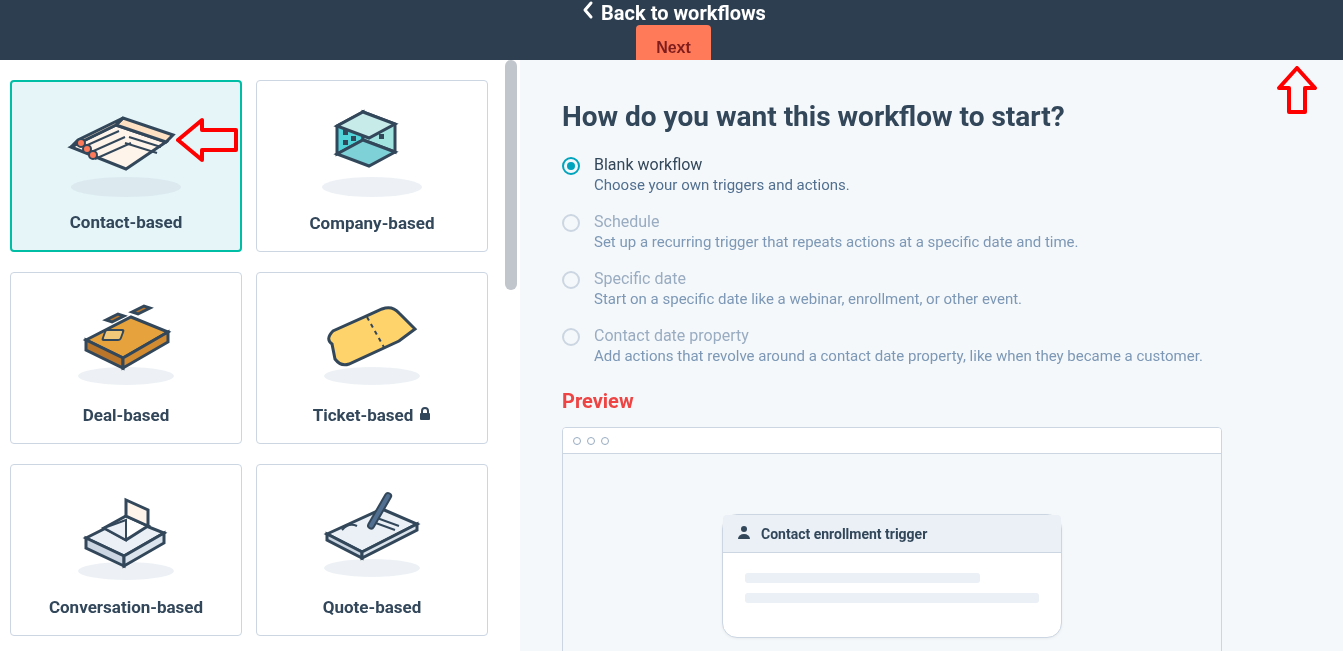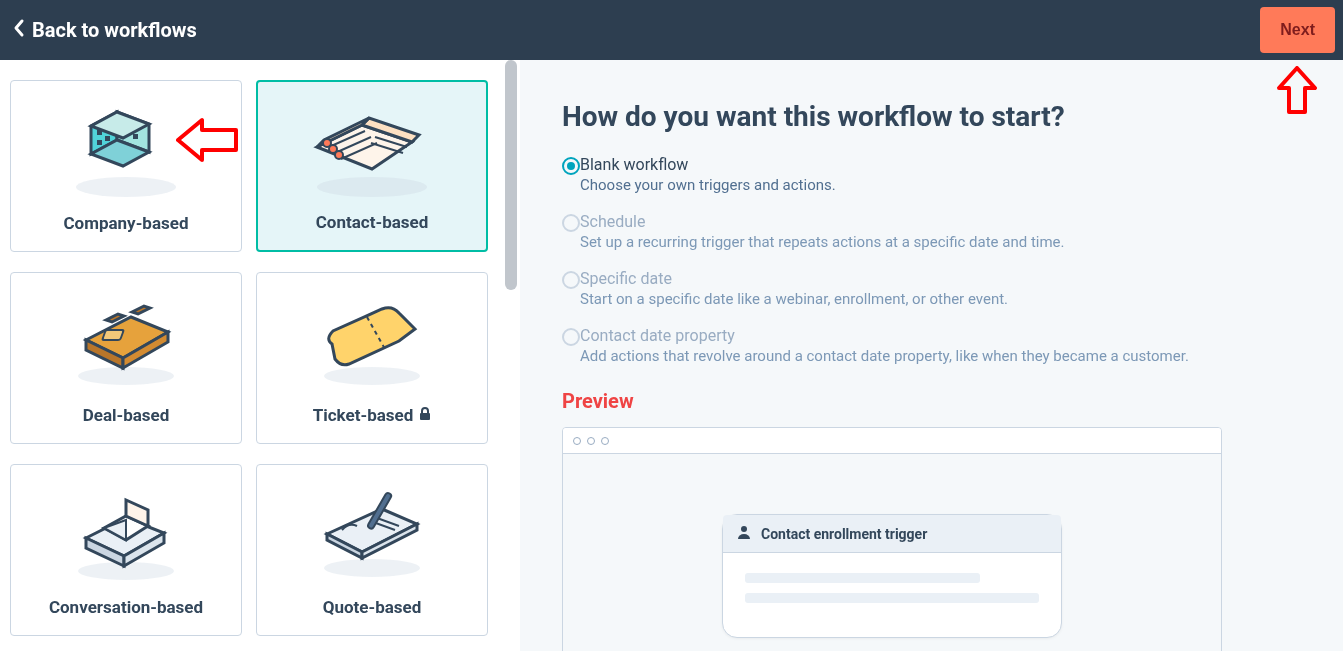--- a/index.html
+++ b/index.html
@@ -1,37 +1,37 @@
 <!DOCTYPE html>
 <html><head>
 <meta charset="utf-8">
 <style>
   * { box-sizing: border-box; margin: 0; padding: 0; }
   body { font-family: -apple-system, BlinkMacSystemFont, "Segoe UI", Roboto, Helvetica, Arial, sans-serif; background:#fff; color:#33475b; width:1343px; height:651px; overflow:hidden; }
-  .header { background:#2d3e50; height:60px; display:flex; align-items:center; justify-content:space-between; padding:0 8px 0 12px; }
+  .header { background:#2d3e50; height:60px; display:flex; align-items:center; justify-content:space-between; padding:0 8px 0 12px;flex-direction:column; }
   .back { display:flex; align-items:center; color:#fff; font-weight:700; font-size:20px; cursor:pointer; gap:6px; }
   .back .chev { display:inline-block; }
   .next-btn { background:#ff7a59; color:#7f1d1d; border:none; border-radius:4px; padding:14px 20px; font-weight:600; font-size:16px; cursor:pointer; }
   .content { display:flex; height:calc(651px - 60px); }
   .left-wrap { position:relative; width:520px; }
   .left { width:500px; height:100%; overflow-y:auto; padding:20px 10px 20px 10px; background:#fff; }
   .left-scroll { position:absolute; right:0; top:0; width:18px; height:100%; background:#fff; }
   .left-scroll .thumb { position:absolute; left:3px; width:12px; top:0; height:230px; background:#c1c6cc; border-radius:6px; }
   .cards { display:grid; grid-template-columns: repeat(2, 232px); gap:20px 14px; }
   .card { border:1px solid #cbd6e2; border-radius:4px; height:172px; display:flex; flex-direction:column; align-items:center; justify-content:flex-end; padding-bottom:18px; cursor:pointer; position:relative; background:#fff; }
   .card .icon-zone { flex:1; display:flex; align-items:center; justify-content:center; width:100%; }
   .card .label { font-weight:700; font-size:17px; color:#33475b; display:flex; align-items:center; gap:6px; }
   .card.selected { border:2px solid #00bda5; background:#e5f5f8; }
   .card .lock { font-size:14px; }
   .shadow-ellipse { fill:#cbd6e2; opacity:.35; }
 
   .right { flex:1; padding:40px 30px 0 42px; background:#f5f8fa; height:100%; overflow:hidden; position:relative; }
   .right h2 { font-size:28px; font-weight:700; color:#33475b; margin-bottom:22px; }
   .options { display:flex; flex-direction:column; gap:18px; margin-bottom:24px; }
-  .opt { display:flex; align-items:flex-start; }
+  .opt { display:flex; gap:14px; align-items:flex-start; }
   .radio { flex:0 0 18px; width:18px; height:18px; border:2px solid #cbd6e2; border-radius:50%; margin-top:2px; position:relative; cursor:pointer; }
   .radio.checked { border-color:#00a4bd; }
   .radio.checked::after { content:""; position:absolute; inset:3px; background:#00a4bd; border-radius:50%; }
   .opt.disabled .radio { border-color:#cbd6e2; }
   .opt .texts .title { font-size:16px; font-weight:400; color:#33475b; }
   .opt.disabled .texts .title { color:#99acc2; }
   .opt .texts .desc { font-size:15px; color:#516f90; margin-top:2px; }
   .opt.disabled .texts .desc { color:#7c98b6; }
 
   .preview-label { font-size:20px; font-weight:700; margin-bottom:14px; color:#ef4444; }
@@ -63,20 +63,44 @@
     </span>
     <span>Back to workflows</span>
   </div>
   <button class="next-btn">Next</button>
 </div>
 
 <div class="content">
   <div class="left-wrap">
     <div class="left">
       <div class="cards">
+
+        <div class="card selected">
+          <div class="icon-zone">
+            <svg width="150" height="110" viewBox="0 0 150 110">
+              <ellipse class="shadow-ellipse" cx="75" cy="95" rx="55" ry="10"></ellipse>
+              <g transform="translate(20,15)">
+                <path d="M0 40 L45 18 L95 35 L55 62 Z" fill="#fef4ea" stroke="#33475b" stroke-width="3"></path>
+                <path d="M45 18 L95 35 L102 28 L52 11 Z" fill="#fde0c2" stroke="#33475b" stroke-width="3"></path>
+                <path d="M0 40 L7 33 L52 11 L45 18 Z" fill="#fde0c2" stroke="#33475b" stroke-width="3"></path>
+                <line x1="12" y1="40" x2="48" y2="24" stroke="#33475b" stroke-width="2"></line>
+                <line x1="18" y1="46" x2="54" y2="30" stroke="#33475b" stroke-width="2"></line>
+                <line x1="24" y1="52" x2="60" y2="36" stroke="#33475b" stroke-width="2"></line>
+                <circle cx="10" cy="36" r="4" fill="#ff7a59" stroke="#33475b" stroke-width="2"></circle>
+                <circle cx="16" cy="42" r="4" fill="#ff7a59" stroke="#33475b" stroke-width="2"></circle>
+                <circle cx="22" cy="48" r="4" fill="#ff7a59" stroke="#33475b" stroke-width="2"></circle>
+                <line x1="58" y1="30" x2="90" y2="40" stroke="#33475b" stroke-width="2"></line>
+                <line x1="54" y1="36" x2="86" y2="46" stroke="#33475b" stroke-width="2"></line>
+              </g>
+            </svg>
+          </div>
+          <div class="label">
+              <span>Contact-based</span>
+            </div>
+        </div>
 
         <div class="card">
           <div class="icon-zone">
             <svg width="150" height="110" viewBox="0 0 150 110">
               <ellipse class="shadow-ellipse" cx="75" cy="95" rx="50" ry="10"></ellipse>
               <g transform="translate(40,12)">
                 <path d="M0 50 L0 22 L26 8 L26 36 Z" fill="#51d3d9" stroke="#33475b" stroke-width="3"></path>
                 <path d="M26 8 L58 20 L58 48 L26 36 Z" fill="#a2e4e0" stroke="#33475b" stroke-width="3"></path>
                 <path d="M0 50 L26 36 L58 48 L32 62 Z" fill="#7fd1d8" stroke="#33475b" stroke-width="3"></path>
                 <rect x="6" y="26" width="5" height="5" fill="#33475b"></rect>
@@ -89,44 +113,20 @@
                 <rect x="42" y="30" width="5" height="5" fill="#33475b"></rect>
                 <path d="M0 22 L26 8 L58 20 L32 34 Z" fill="#c7ebe9" stroke="#33475b" stroke-width="3"></path>
               </g>
             </svg>
           </div>
           <div class="label">
               <span>Company-based</span>
             </div>
         </div>
 
-        <div class="card selected">
-          <div class="icon-zone">
-            <svg width="150" height="110" viewBox="0 0 150 110">
-              <ellipse class="shadow-ellipse" cx="75" cy="95" rx="55" ry="10"></ellipse>
-              <g transform="translate(20,15)">
-                <path d="M0 40 L45 18 L95 35 L55 62 Z" fill="#fef4ea" stroke="#33475b" stroke-width="3"></path>
-                <path d="M45 18 L95 35 L102 28 L52 11 Z" fill="#fde0c2" stroke="#33475b" stroke-width="3"></path>
-                <path d="M0 40 L7 33 L52 11 L45 18 Z" fill="#fde0c2" stroke="#33475b" stroke-width="3"></path>
-                <line x1="12" y1="40" x2="48" y2="24" stroke="#33475b" stroke-width="2"></line>
-                <line x1="18" y1="46" x2="54" y2="30" stroke="#33475b" stroke-width="2"></line>
-                <line x1="24" y1="52" x2="60" y2="36" stroke="#33475b" stroke-width="2"></line>
-                <circle cx="10" cy="36" r="4" fill="#ff7a59" stroke="#33475b" stroke-width="2"></circle>
-                <circle cx="16" cy="42" r="4" fill="#ff7a59" stroke="#33475b" stroke-width="2"></circle>
-                <circle cx="22" cy="48" r="4" fill="#ff7a59" stroke="#33475b" stroke-width="2"></circle>
-                <line x1="58" y1="30" x2="90" y2="40" stroke="#33475b" stroke-width="2"></line>
-                <line x1="54" y1="36" x2="86" y2="46" stroke="#33475b" stroke-width="2"></line>
-              </g>
-            </svg>
-          </div>
-          <div class="label">
-              <span>Contact-based</span>
-            </div>
-        </div>
-
         <div class="card">
           <div class="icon-zone">
             <svg width="150" height="110" viewBox="0 0 150 110">
               <ellipse class="shadow-ellipse" cx="75" cy="92" rx="48" ry="9"></ellipse>
               <g transform="translate(35,18)">
                 <path d="M0 38 L45 15 L82 30 L37 56 Z" fill="#e6a23c" stroke="#33475b" stroke-width="3"></path>
                 <path d="M0 38 L0 48 L37 66 L37 56 Z" fill="#b9762a" stroke="#33475b" stroke-width="3"></path>
                 <path d="M37 56 L82 30 L82 40 L37 66 Z" fill="#d38b31" stroke="#33475b" stroke-width="3"></path>
                 <path d="M20 18 L32 12 L38 14 L26 20 Z" fill="#b9762a" stroke="#33475b" stroke-width="3"></path>
                 <path d="M46 10 L58 4 L64 6 L52 12 Z" fill="#b9762a" stroke="#33475b" stroke-width="3"></path>

